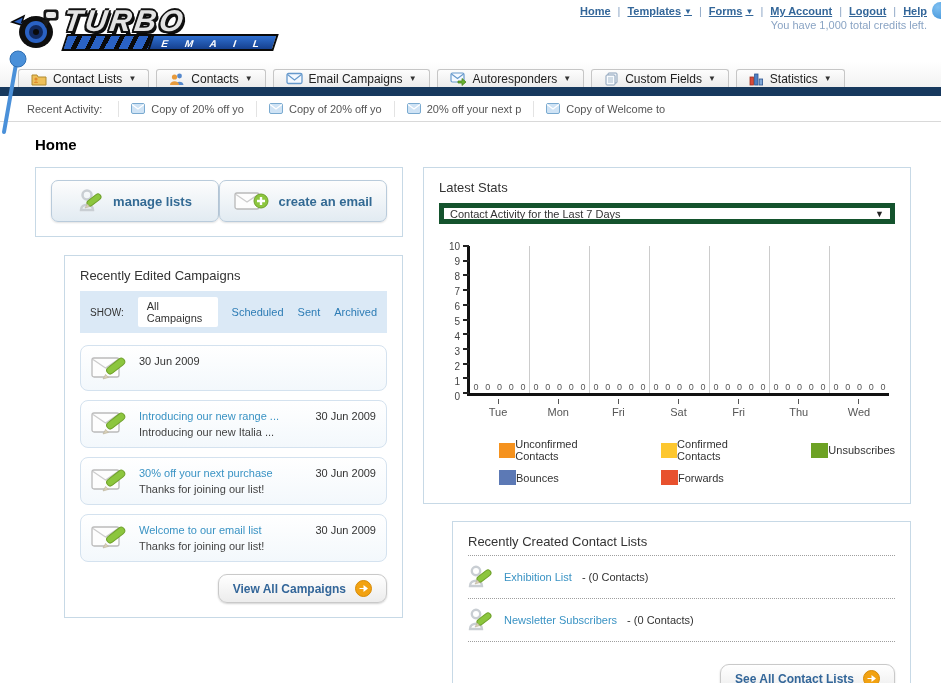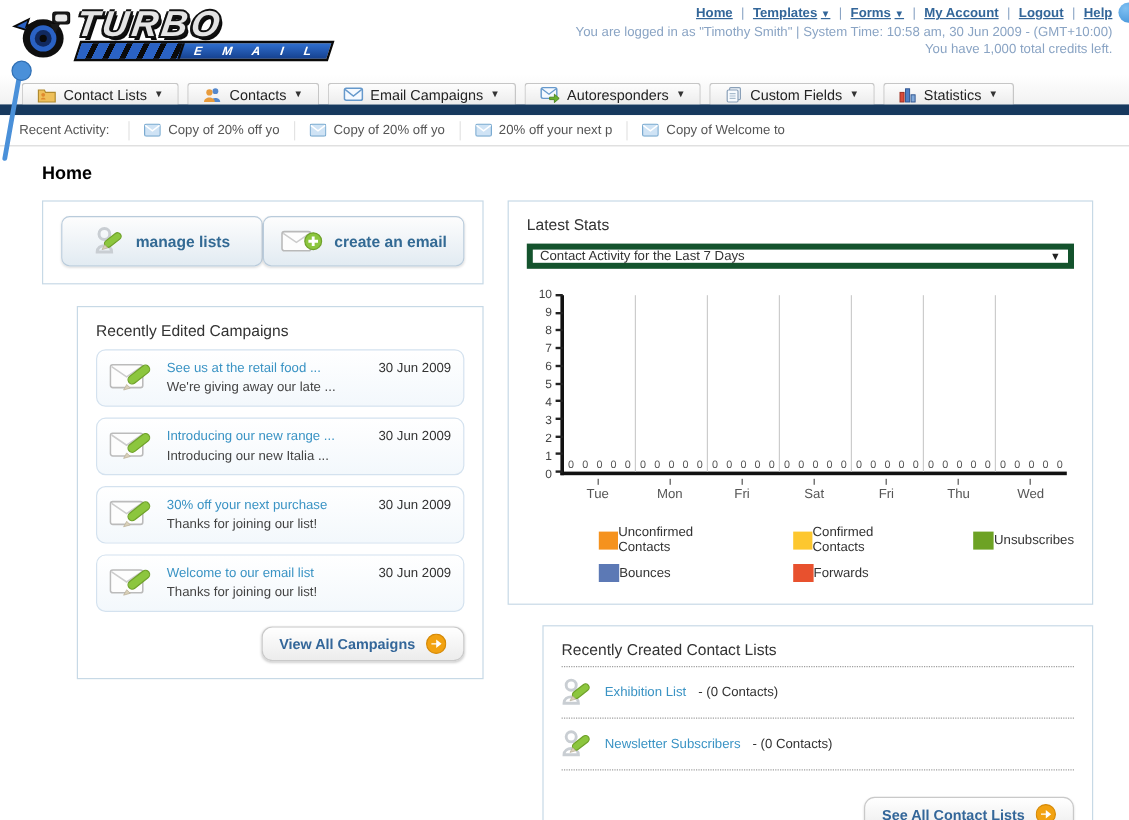--- a/index.html
+++ b/index.html
@@ -43,21 +43,21 @@
   .tab {
     display:inline-flex; align-items:center; gap:6px; height:18px; padding:0 12px;
     border:1px solid #c6c6c6; border-bottom:none; border-radius:3px 3px 0 0;
     background:linear-gradient(#fdfdfd,#ececec); margin-right:7px;
     font-size:12px; color:#222; cursor:pointer; white-space:nowrap;
   }
   .tab .dd-arrow { color:#333; }
   .navy-bar { height:9px; background:#17395e; }
 
   
-  .activity-row { display:flex; align-items:center; height:26px; padding-left:16px; border-bottom:1px solid #d9d9d9; background:#fff; font-size:11px; }
+  .activity-row { display:flex; align-items:center; height:26px; padding-left:27px; border-bottom:1px solid #d9d9d9; background:#fff; font-size:11px; }
   .activity-label { color:#555; margin-right:16px; }
   .activity-item { display:inline-flex; align-items:center; gap:6px; color:#555; padding:0 12px; border-left:1px solid #e3e3e3; height:16px; cursor:pointer; white-space:nowrap; }
   .activity-item:first-of-type { border-left:none; }
 
   
   .main { padding:10px 30px 26px 35px; }
   .page-title { font-size:15px; font-weight:bold; color:#000; margin:4px 0 14px; }
   .columns { display:flex; gap:20px; align-items:flex-start; }
   .col-left { width:368px; flex:none; }
   .col-right { flex:1; }
@@ -182,21 +182,20 @@
           </a>
         <span class="nav-sep">|</span>
         <a>
             <span>Logout</span>
           </a>
         <span class="nav-sep">|</span>
         <a>
             <span>Help</span>
           </a>
       </div>
-      <div class="login-line">You are logged in as "Timothy Smith" | System Time: 10:58 am, 30 Jun 2009 - (GMT+10:00)</div>
       <div class="credits-line">You have 1,000 total credits left.</div>
     </div>
     <div class="decor-dot-right"></div>
   </div>
 
   <div class="tabs-row">
     <div class="tab">
       <svg width="16" height="14" viewBox="0 0 16 14">
         <path d="M1 3 h5 l1 2 h8 v8 h-14 z" fill="#eec05a" stroke="#b08a2e" stroke-width="1"></path>
         <circle cx="5" cy="7" r="1.6" fill="#e08a2e"></circle>
@@ -315,32 +314,35 @@
               <span>create an email</span>
             </div>
           </div>
         </div>
 
         <div class="box" style="margin-top:18px;">
           <div class="box-titlerow" style="margin-bottom:8px;">
             <span class="box-title">Recently Edited Campaigns</span>
           </div>
 
+          <div class="filter-bar">
+            <span class="filter-show">SHOW:</span>
+            <span class="filter-active">All Campaigns</span>
+            <span class="filter-link">Scheduled</span>
+            <span class="filter-link">Sent</span>
+            <span class="filter-link">Archived</span>
+          </div>
 
           <div class="camp-row">
             <svg width="38" height="30" viewBox="0 0 38 30">
               <rect x="1" y="5" width="27" height="19" rx="2" fill="#fdfdfd" stroke="#bbb" stroke-width="1.3"></rect>
               <path d="M2 6.5 L14.5 15 L27 6.5" fill="none" stroke="#ccc" stroke-width="1.3"></path>
               <rect x="14" y="10" width="21" height="7" rx="3.5" fill="#8cc63e" stroke="#6fa12a" transform="rotate(-38 24 13)"></rect>
               <path d="M12 26 l2.6-4.6 3 3 z" fill="#d9d0b8" stroke="#b9b098" stroke-width="0.6"></path>
             </svg>
-            <span class="camp-texts">
-              <span class="camp-title">See us at the retail food ...</span>
-              <span class="camp-sub">We're giving away our late ...</span>
-            </span>
             <span class="camp-date">30 Jun 2009</span>
           </div>
 
           <div class="camp-row">
             <svg width="38" height="30" viewBox="0 0 38 30">
               <rect x="1" y="5" width="27" height="19" rx="2" fill="#fdfdfd" stroke="#bbb" stroke-width="1.3"></rect>
               <path d="M2 6.5 L14.5 15 L27 6.5" fill="none" stroke="#ccc" stroke-width="1.3"></path>
               <rect x="14" y="10" width="21" height="7" rx="3.5" fill="#8cc63e" stroke="#6fa12a" transform="rotate(-38 24 13)"></rect>
               <path d="M12 26 l2.6-4.6 3 3 z" fill="#d9d0b8" stroke="#b9b098" stroke-width="0.6"></path>
             </svg>

